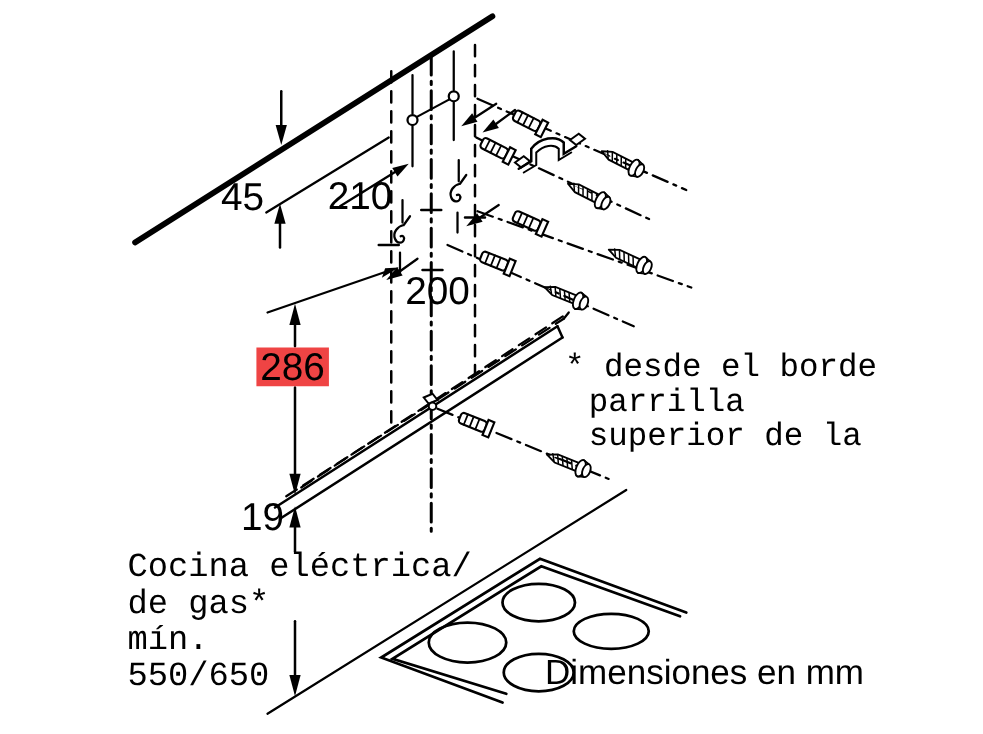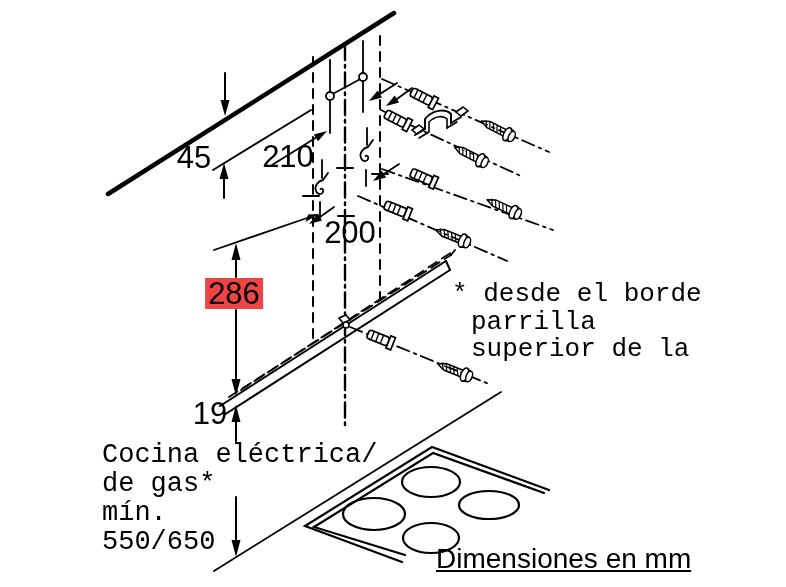--- a/index.html
+++ b/index.html
@@ -10,21 +10,21 @@
   .dim{font-size:31px;transform:translateX(-50%);}
   #dim-45{left:194px;top:142px;}
   #dim-210{left:288px;top:141px;}
   #dim-200{left:350px;top:217px;text-align:right;}
   #dim-286{left:234px;top:278px;background:#ef4444;padding:0 3px;}
   #dim-31{left:210px;top:398px;}
   .note{font-size:26px;line-height:27.5px;font-family:Liberation Mono, monospace;}
   #grill-note{left:452px;top:281px;}
   #grill-note .ind{padding-left:19px;}
   #cooker-note{left:102px;top:441px;font-size:27px;line-height:29px;}
-  #units-note{left:436px;top:545px;font-size:28px;text-decoration:underline;}
+  #units-note{left:436px;top:524px;font-size:28px;}
   svg *{vector-effect:none;}
 </style>
 </head>
 <body>
 
 <div id="stage">
 
   <svg id="linework" width="786" height="587" viewBox="0 0 786 587" fill="none" stroke="#000" stroke-width="2" stroke-linecap="round">
 
     <defs>

